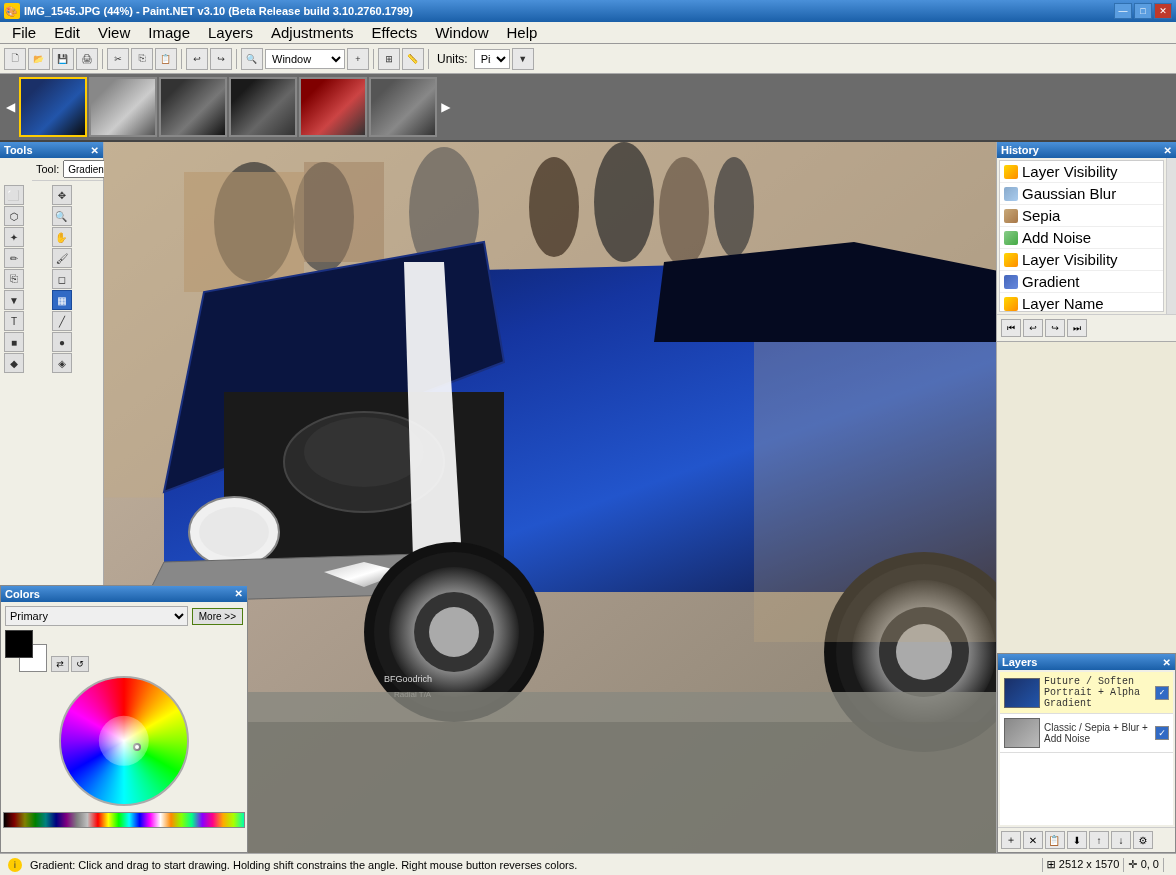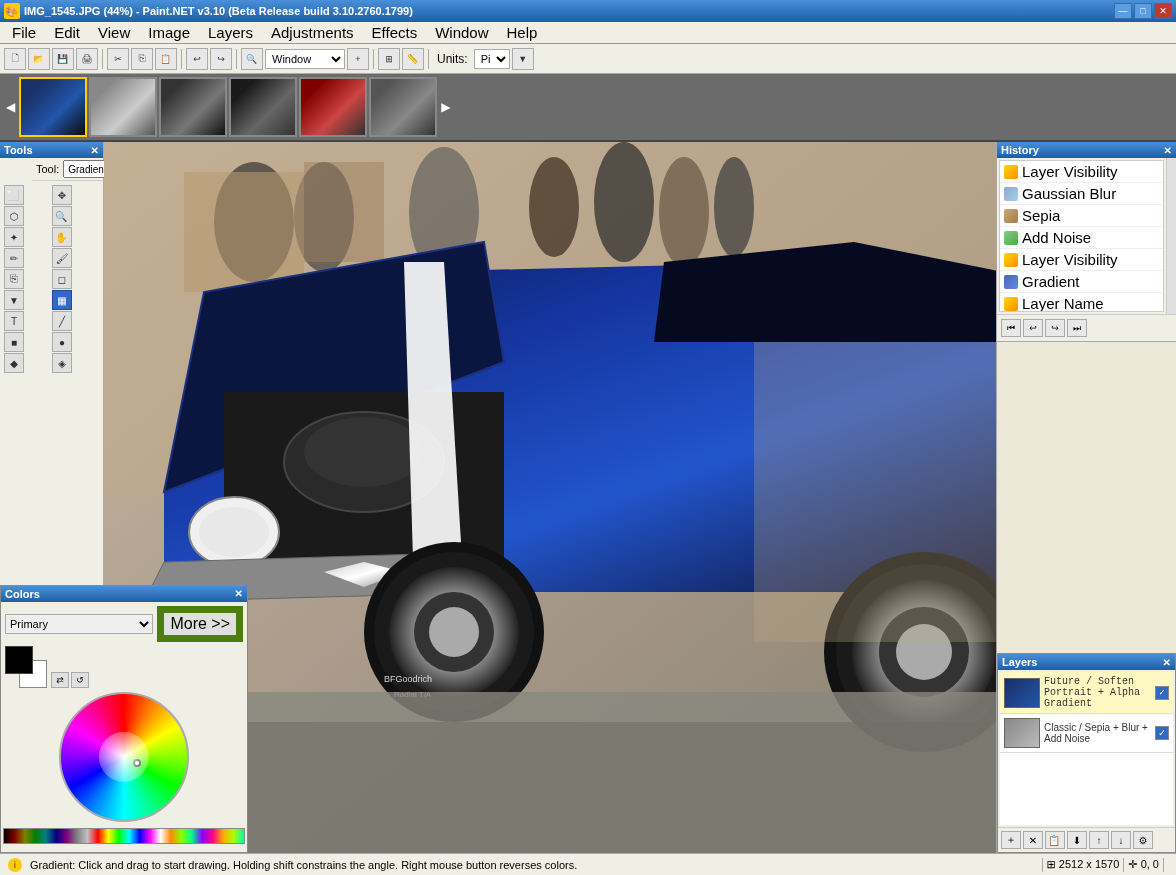--- a/index.html
+++ b/index.html
@@ -263,22 +263,22 @@
     }
     .colors-top-row {
       display: flex;
       align-items: center;
       gap: 4px;
     }
     .colors-select {
       flex: 1; height: 20px; font-size: 11px; border: 1px solid #aaa;
     }
     .colors-more-btn {
-      padding: 2px 6px; font-size: 16px; background: #e0e0e0;
-      border: 7px solid #4d7c0f; cursor: pointer;
+      padding: 2px 6px; font-size: 10px; background: #e0e0e0;
+      border: 1px solid #4d7c0f; cursor: pointer;
     }
     .color-swatches {
       display: flex;
       gap: 4px;
       align-items: flex-end;
     }
     .color-wheel-container {
       display: flex;
       justify-content: center;
     }

